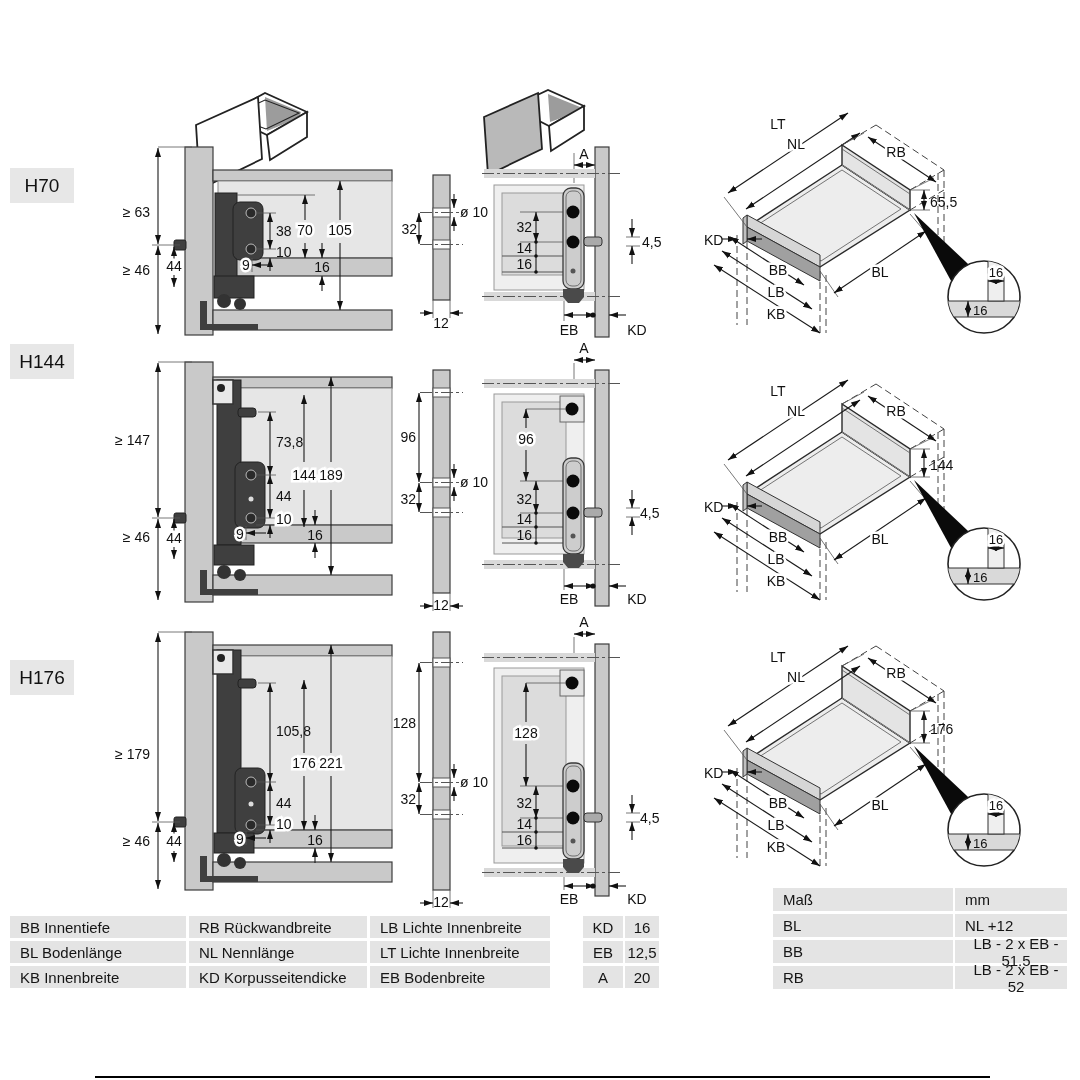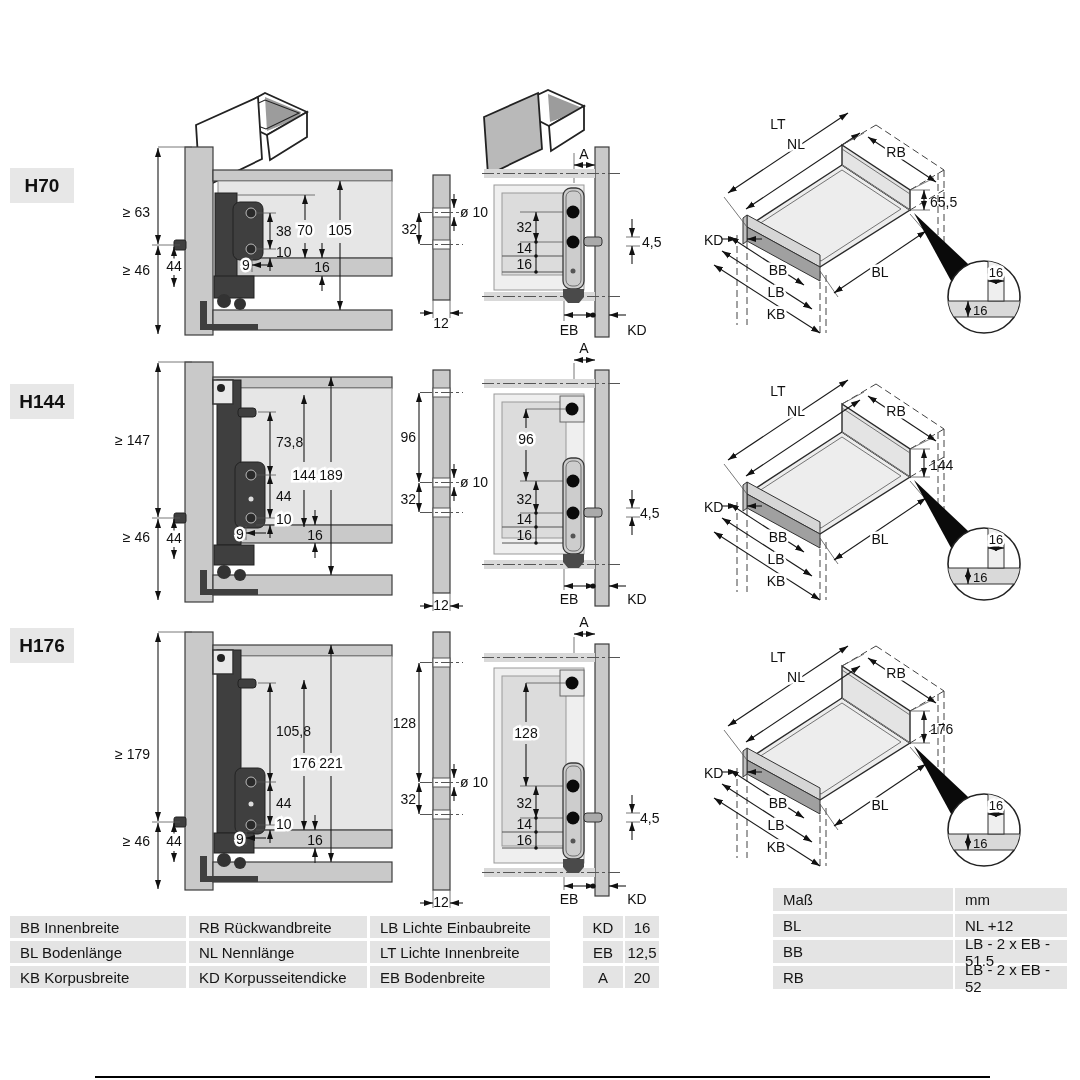--- a/index.html
+++ b/index.html
@@ -1,47 +1,47 @@
 <!DOCTYPE html>
 <html><head>
 <meta charset="utf-8">
 <style>
   html,body{margin:0;padding:0;background:#fff;}
   body{width:1080px;height:1080px;position:relative;font-family:"Liberation Sans",sans-serif;overflow:hidden;}
   .abs{position:absolute;}
-  .rowlabel{position:absolute;left:10px;width:64px;height:35px;background:#e7e7e7;display:flex;align-items:center;justify-content:center;font-weight:bold;font-size:19px;color:#111;}
+  .rowlabel{position:absolute;left:10px;width:64px;height:35px;background:#e7e7e7;display:flex;align-items:center;justify-content:center;font-weight:normal;font-size:19px;color:#111;}
   svg{overflow:visible;}
   svg text{font-family:"Liberation Sans",sans-serif;font-size:14px;fill:#111;}
   text.halo{paint-order:stroke;stroke:#fff;stroke-width:5px;fill:#111;}
   text.sm{font-size:13px;}
   .ln{stroke:#1a1a1a;stroke-width:1.1;fill:none;}
   .tn{stroke:#555;stroke-width:0.8;fill:none;}
   .dd{stroke:#555;stroke-width:1;stroke-dasharray:12 3 3 3;fill:none;}
   .dsh{stroke:#444;stroke-width:1;stroke-dasharray:7 4;fill:none;}
   .f-panel{fill:#c9c9c9;stroke:#3c3c3c;stroke-width:1.2;}
   .f-light{fill:#e6e6e6;stroke:#8a8a8a;stroke-width:1;}
   .f-lighter{fill:#efefef;stroke:#999;stroke-width:1;}
   .f-inner{fill:#dcdcdc;stroke:#999;stroke-width:1;}
   .f-dark{fill:#3f3f3f;stroke:#222;stroke-width:1;}
   .f-white{fill:#fff;stroke:#222;stroke-width:1.8;}
   .f-caps{fill:#cdcdcd;stroke:#3a3a3a;stroke-width:1.3;}
   .grid{position:absolute;display:grid;}
-  .cell{background:#e4e4e4;font-size:15px;color:#151515;display:flex;align-items:center;padding-left:10px;box-sizing:border-box;}
+  .cell{background:#e4e4e4;font-size:15px;color:#151515;display:flex;align-items:center;padding-left:10px;box-sizing:border-box;text-align:center;}
   .cellc{background:#e4e4e4;font-size:15px;color:#151515;display:flex;align-items:center;justify-content:center;}
   .legend{left:10px;top:916px;grid-template-columns:176px 178px 180px;grid-auto-rows:22px;gap:3px;}
   .vals{left:583px;top:916px;grid-template-columns:40px 34px;grid-auto-rows:22px;gap:3px 2px;}
   .mass{left:773px;top:888px;grid-template-columns:180px 112px;grid-auto-rows:23px;gap:3px 2px;}
   .botline{position:absolute;left:95px;top:1076px;width:895px;height:2px;background:#000;}
 </style>
 </head>
 <body>
 
 <div class="rowlabel" style="top:168px">H70</div>
-<div class="rowlabel" style="top:384px">H144</div>
-<div class="rowlabel" style="top:628px">H176</div>
+<div class="rowlabel" style="top:344px">H144</div>
+<div class="rowlabel" style="top:660px">H176</div>
 
 <svg class="abs" style="left:100px;top:85px" width="300" height="260" viewBox="0 0 300 260">
   <defs>
     <marker id="ae" markerWidth="10" markerHeight="8" refX="9" refY="3.5" orient="auto-start-reverse" markerUnits="userSpaceOnUse">
       <path d="M0,0.5 L9,3.5 L0,6.5 Z" fill="#111"></path>
     </marker>
   </defs>
 
   <g>
     <polygon points="125,30 165,8 207,27 167,50" class="f-white"></polygon>
@@ -607,27 +607,27 @@
     <rect x="246" y="216" width="76" height="16" fill="#d9d9d9" stroke="#333"></rect>
     <rect x="288" y="174" width="16" height="42" fill="#efefef" stroke="#333"></rect>
   </g>
   <line x1="288" y1="196" x2="304" y2="196" class="ln" marker-start="url(#ae)" marker-end="url(#ae)"></line>
   <text x="296" y="192" text-anchor="middle" class="sm halo">16</text>
   <line x1="268" y1="216" x2="268" y2="232" class="ln" marker-start="url(#ae)" marker-end="url(#ae)"></line>
   <text x="273" y="230" class="sm">16</text>
 </svg>
 
 <div class="grid legend">
-  <div class="cell">BB Innenbreite</div>
+  <div class="cell">BB Innentiefe</div>
   <div class="cell">RB Rückwandbreite</div>
-  <div class="cell">LB Lichte Einbaubreite</div>
+  <div class="cell">LB Lichte Innenbreite</div>
   <div class="cell">BL Bodenlänge</div>
   <div class="cell">NL Nennlänge</div>
   <div class="cell">LT Lichte Innenbreite</div>
-  <div class="cell">KB Korpusbreite</div>
+  <div class="cell">KB Innenbreite</div>
   <div class="cell">KD Korpusseitendicke</div>
   <div class="cell">EB Bodenbreite</div>
 </div>
 
 <div class="grid vals">
   <div class="cellc">KD</div>
   <div class="cellc">16</div>
   <div class="cellc">EB</div>
   <div class="cellc">12,5</div>
   <div class="cellc">A</div>

